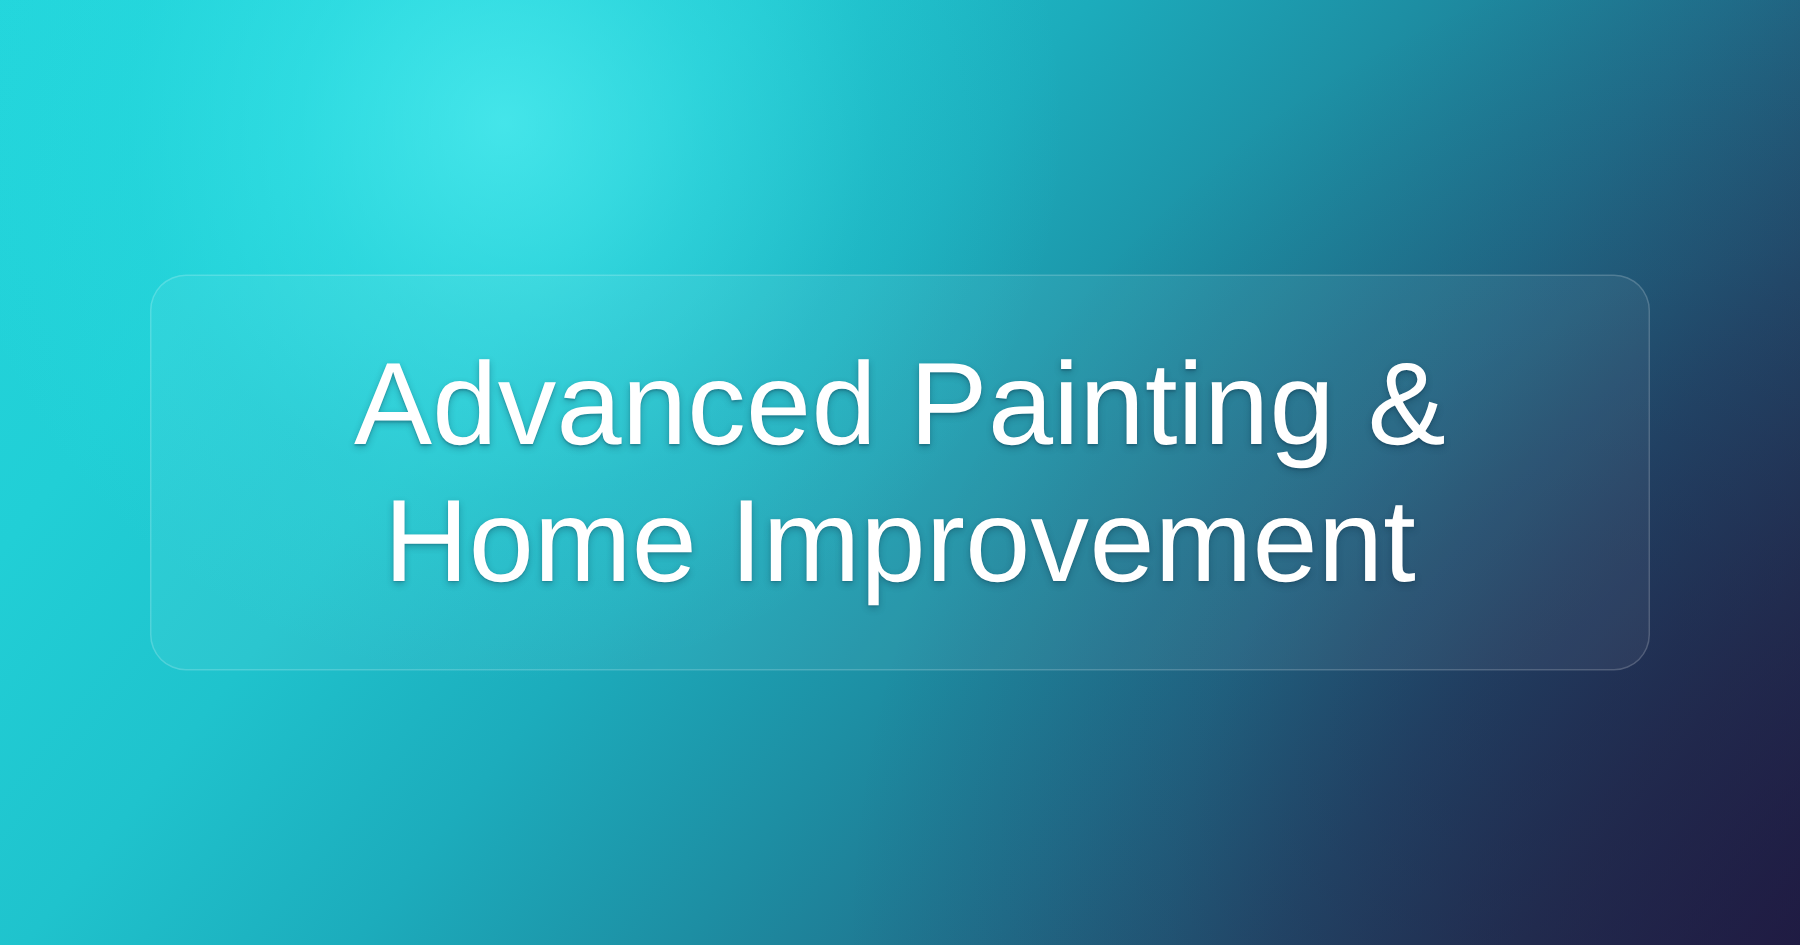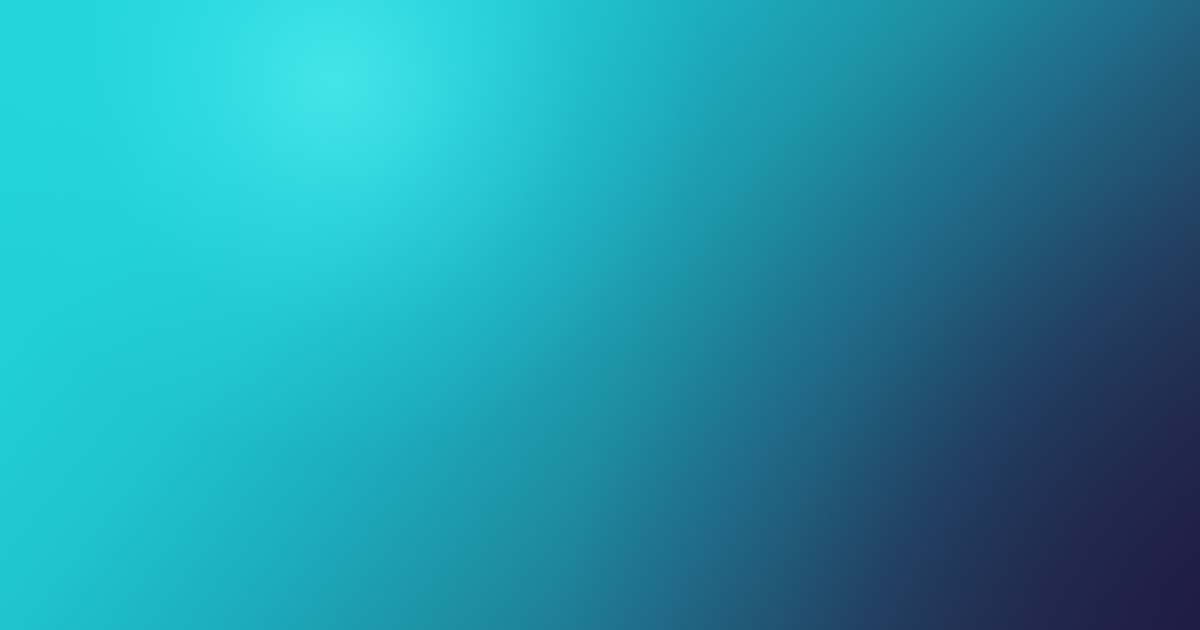--- a/index.html
+++ b/index.html
@@ -98,14 +98,18 @@
   }
 </style>
 </head>
 <body>
 
 <div class="banner">
 
   <div class="banner-glow"></div>
   <div class="banner-shade"></div>
 
+  <div class="card">
+    <h1 class="card-title">Advanced Painting &amp;
+Home Improvement</h1>
+  </div>
 
 </div>
 
 </body></html>

